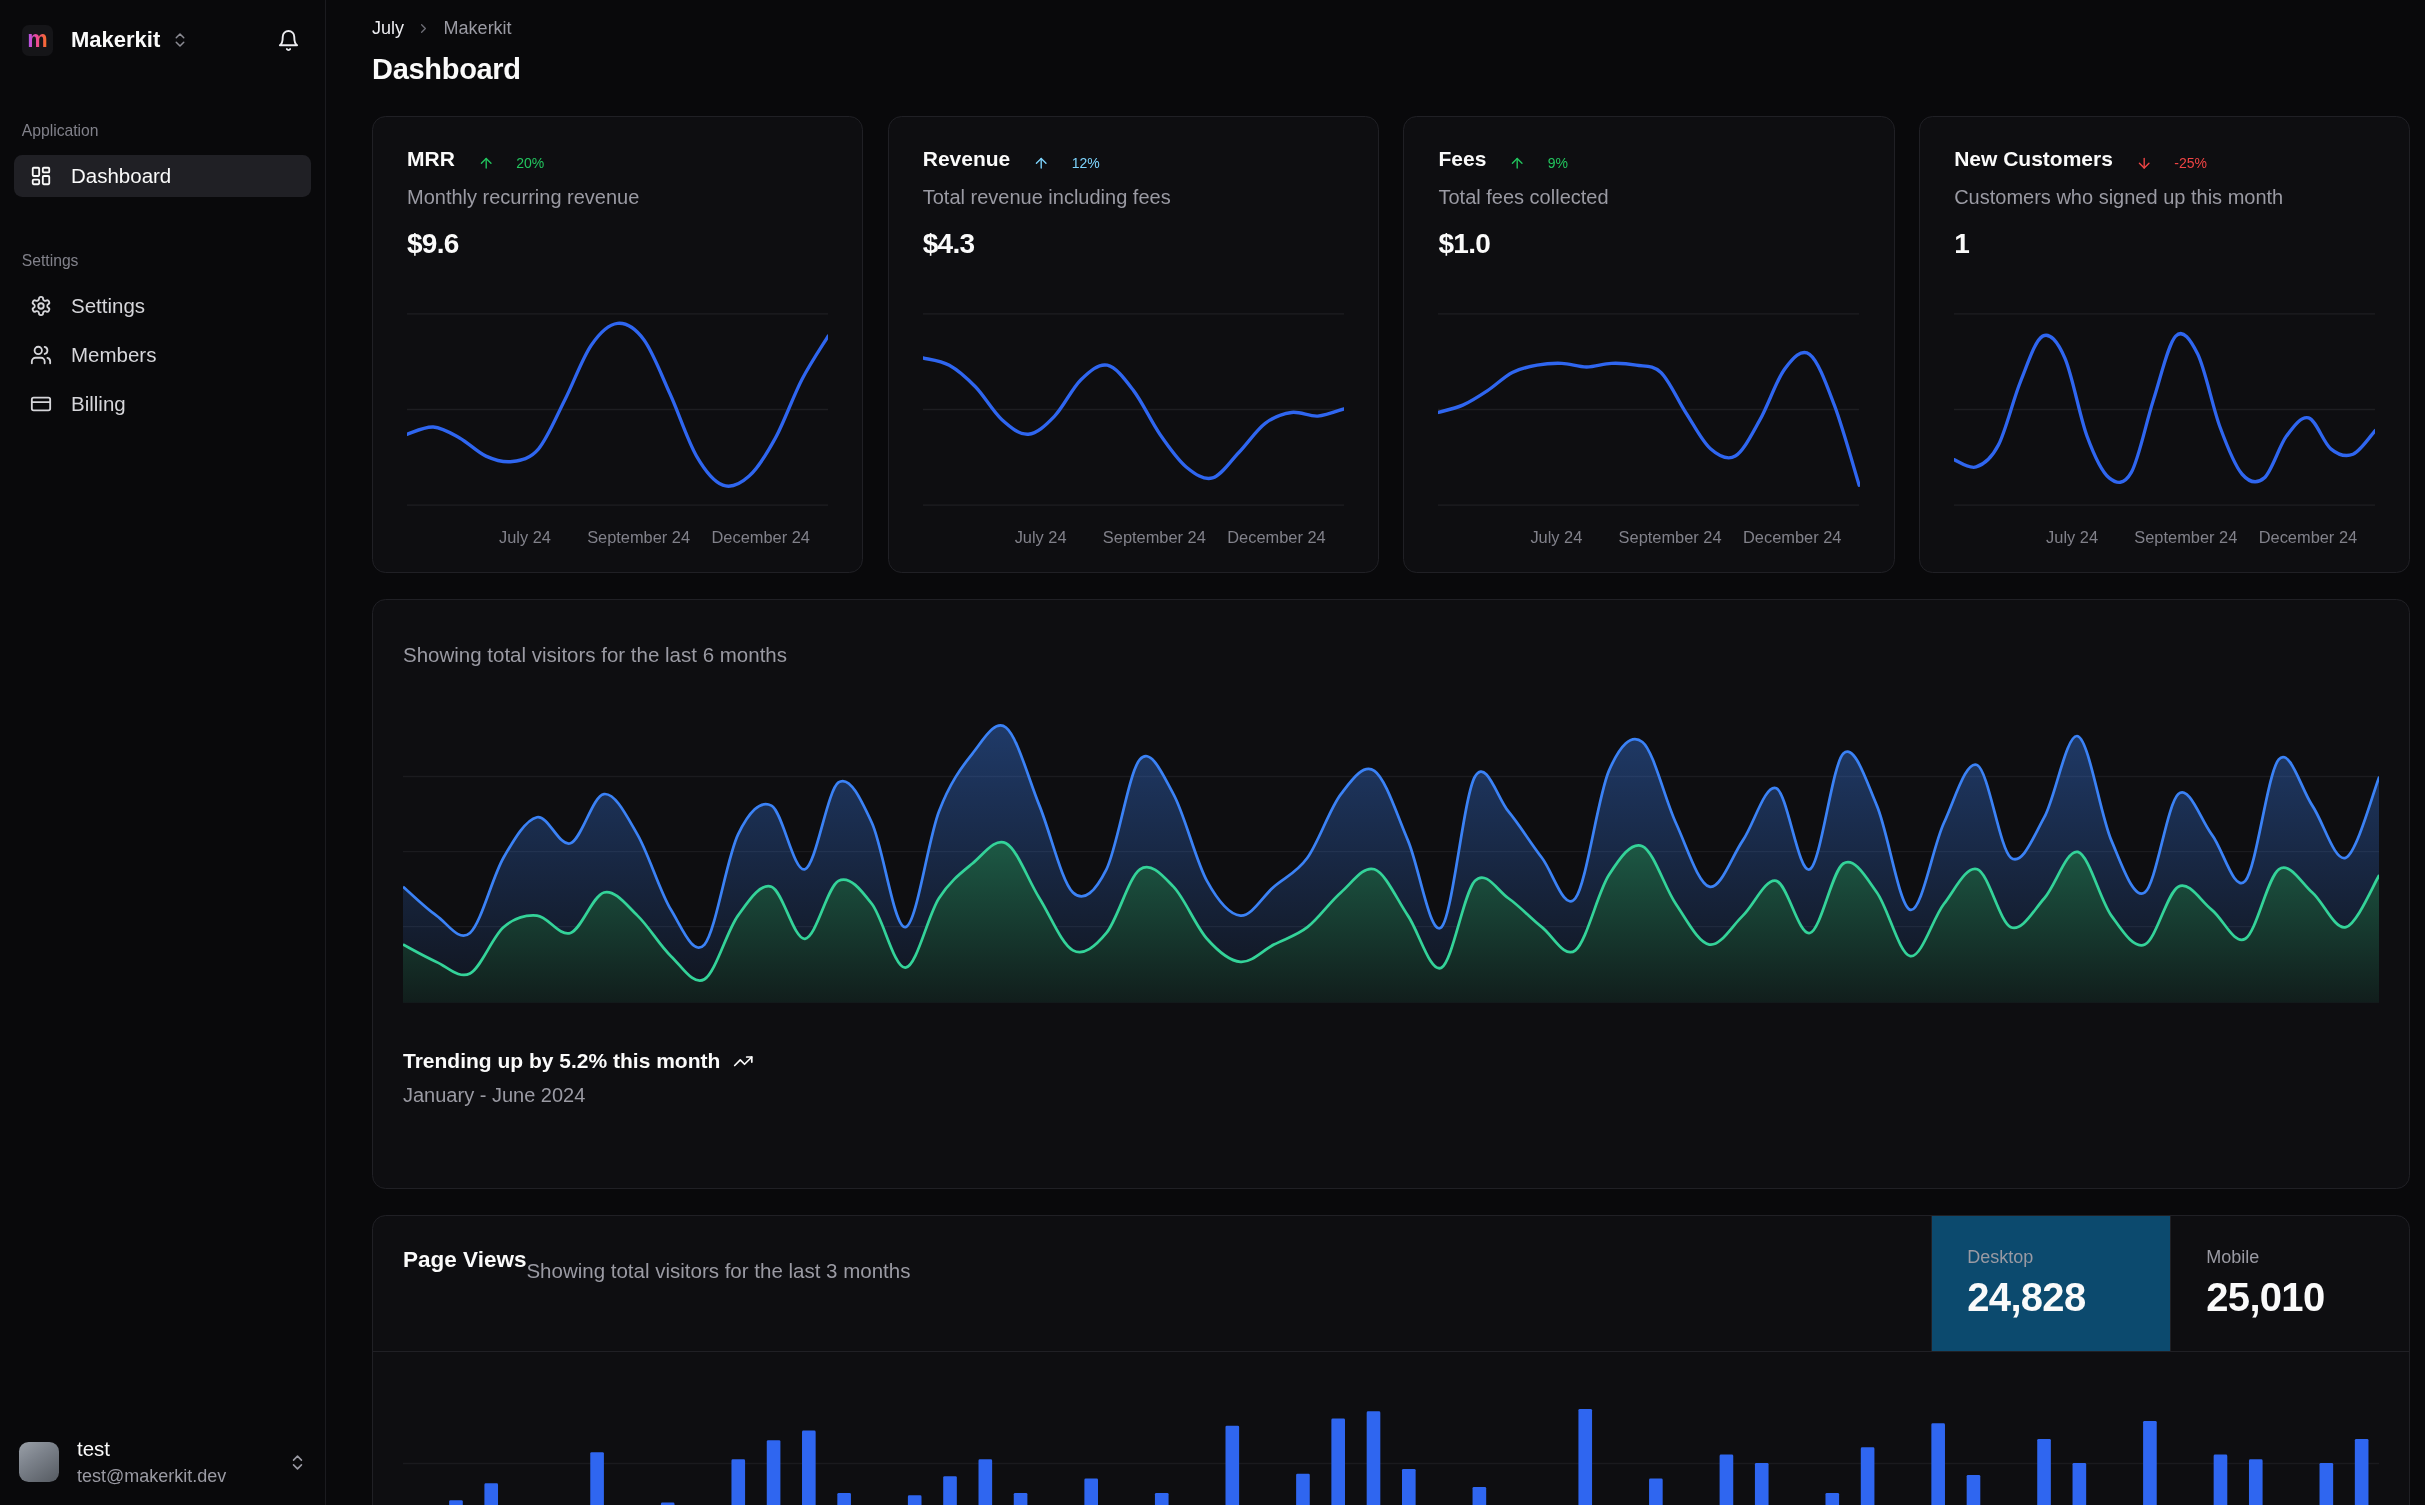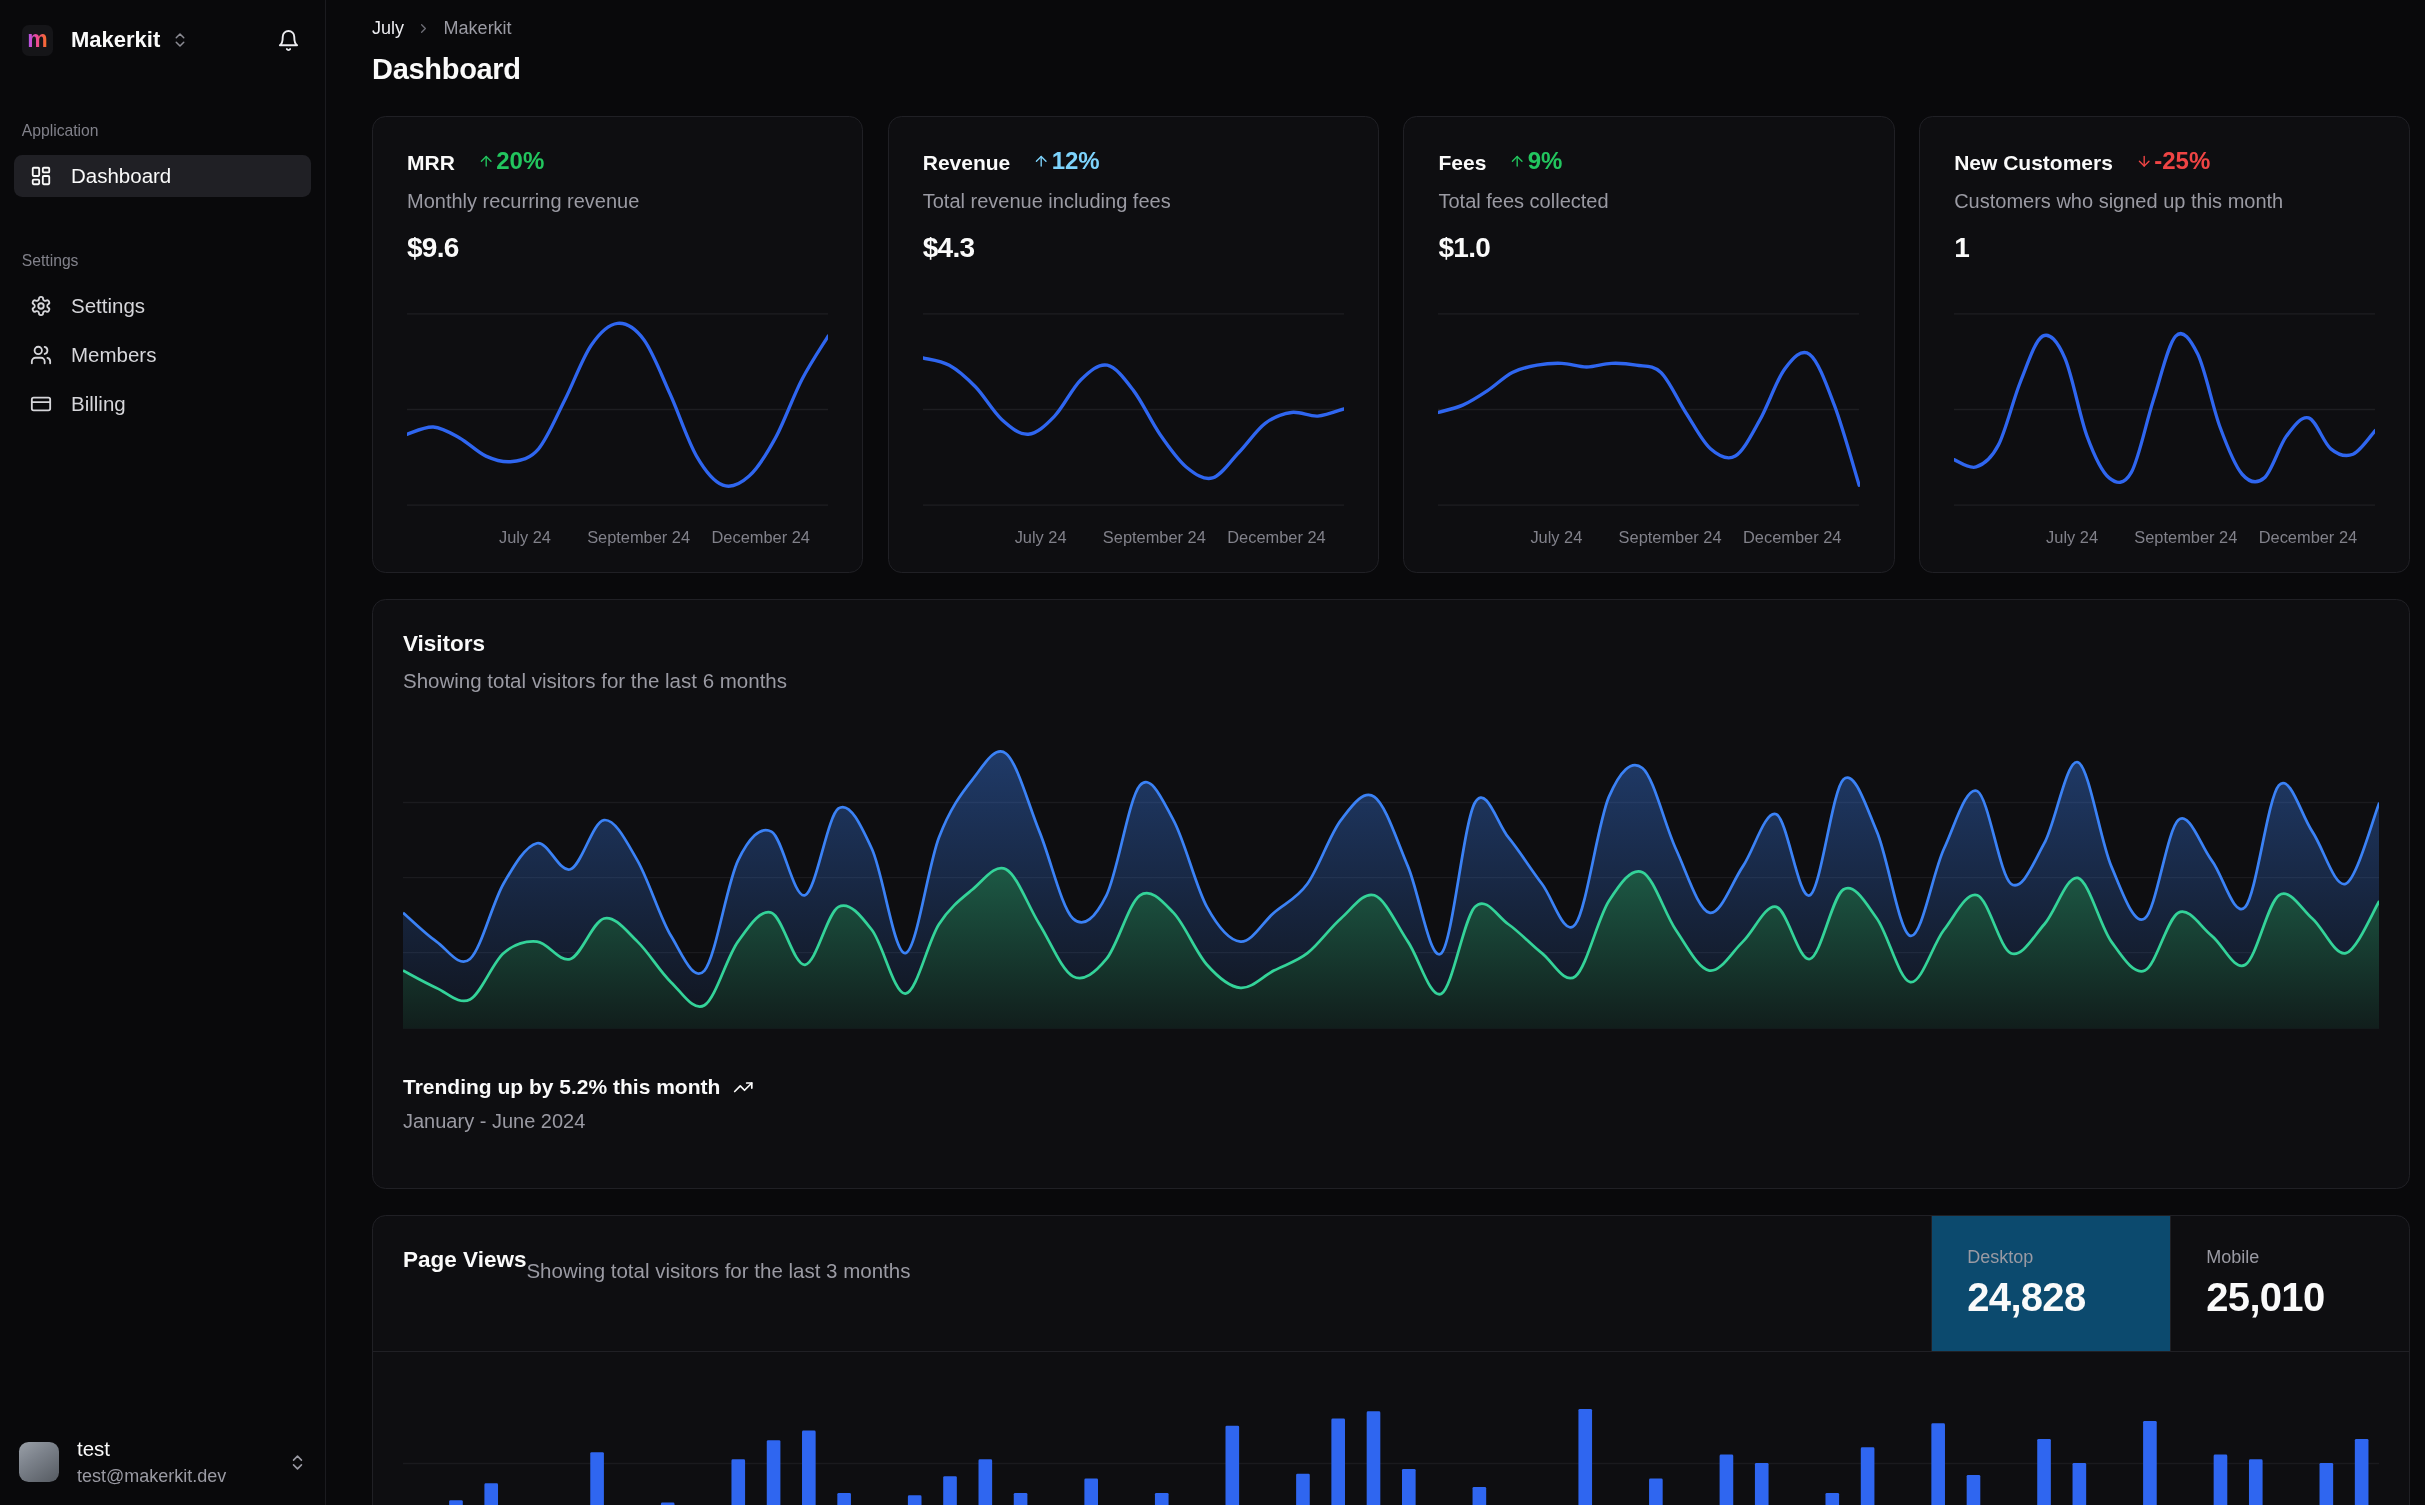--- a/index.html
+++ b/index.html
@@ -47,21 +47,21 @@
   .crumb-home{color:#ececf0;cursor:pointer}
   .crumb-sep{color:#6f6f78;margin:0 12.3px;display:flex}
   .crumb-current{color:var(--muted)}
   h1.page-title{font-size:29px;font-weight:700;margin:11px 0 0 0;letter-spacing:-0.3px}
 
   .stats-grid{display:grid;grid-template-columns:repeat(4,1fr);gap:24.6px;margin-top:30px}
   .stat-card{background:var(--card);border:0.7px solid var(--border);border-radius:13.6px;height:457px;
     padding:30px 34px 23px 34px;display:flex;flex-direction:column}
   .stat-head{display:flex;align-items:flex-end;gap:23px}
   .stat-title{font-size:21px;font-weight:600}
-  .stat-badge{display:flex;align-items:center;gap:2px;font-size:24px;font-weight:700}
+  .stat-badge{display:flex;align-items:center;gap:22px;font-size:14px;font-weight:400}
   .stat-badge .icon{width:16.4px;height:16.4px}
   .stat-desc{font-size:20px;color:var(--muted);margin-top:15px}
   .stat-value{font-size:28px;font-weight:700;margin-top:19px;letter-spacing:-0.7px}
   .spark-wrap{margin-top:auto}
   .spark-wrap svg{display:block;width:100%;height:205px}
   .spark-labels{position:relative;height:27px;margin-top:9.6px;font-size:16.4px;color:var(--dim)}
   .spark-labels span{position:absolute;top:5.5px;transform:translateX(-50%);white-space:nowrap}
 
   .panel{background:var(--card);border:0.7px solid var(--border);border-radius:13.6px;margin-top:26px}
   .visitors-panel{height:590px;padding:31px 30px 0 30px;display:flex;flex-direction:column}
@@ -282,21 +282,20 @@
         <div class="spark-labels">
           <span style="left:28%">July 24</span>
           <span style="left:55%">September 24</span>
           <span style="left:84%">December 24</span>
         </div>
       </div>
     </div>
   </div>
 
   <section class="panel visitors-panel">
-    <div class="panel-title">Visitors</div>
     <div class="panel-sub">Showing total visitors for the last 6 months</div>
     <div class="visitors-chart">
       <svg id="visitors-chart" viewBox="0 0 2899 460" preserveAspectRatio="none">
           <defs>
          <linearGradient id="gB" x1="0" y1="0" x2="0" y2="1">
            <stop offset="0" stop-color="#3b82f6" stop-opacity="0.38"></stop>
            <stop offset="1" stop-color="#3b82f6" stop-opacity="0.05"></stop>
          </linearGradient>
          <linearGradient id="gG" x1="0" y1="0" x2="0" y2="1">
            <stop offset="0" stop-color="#34d399" stop-opacity="0.38"></stop>

